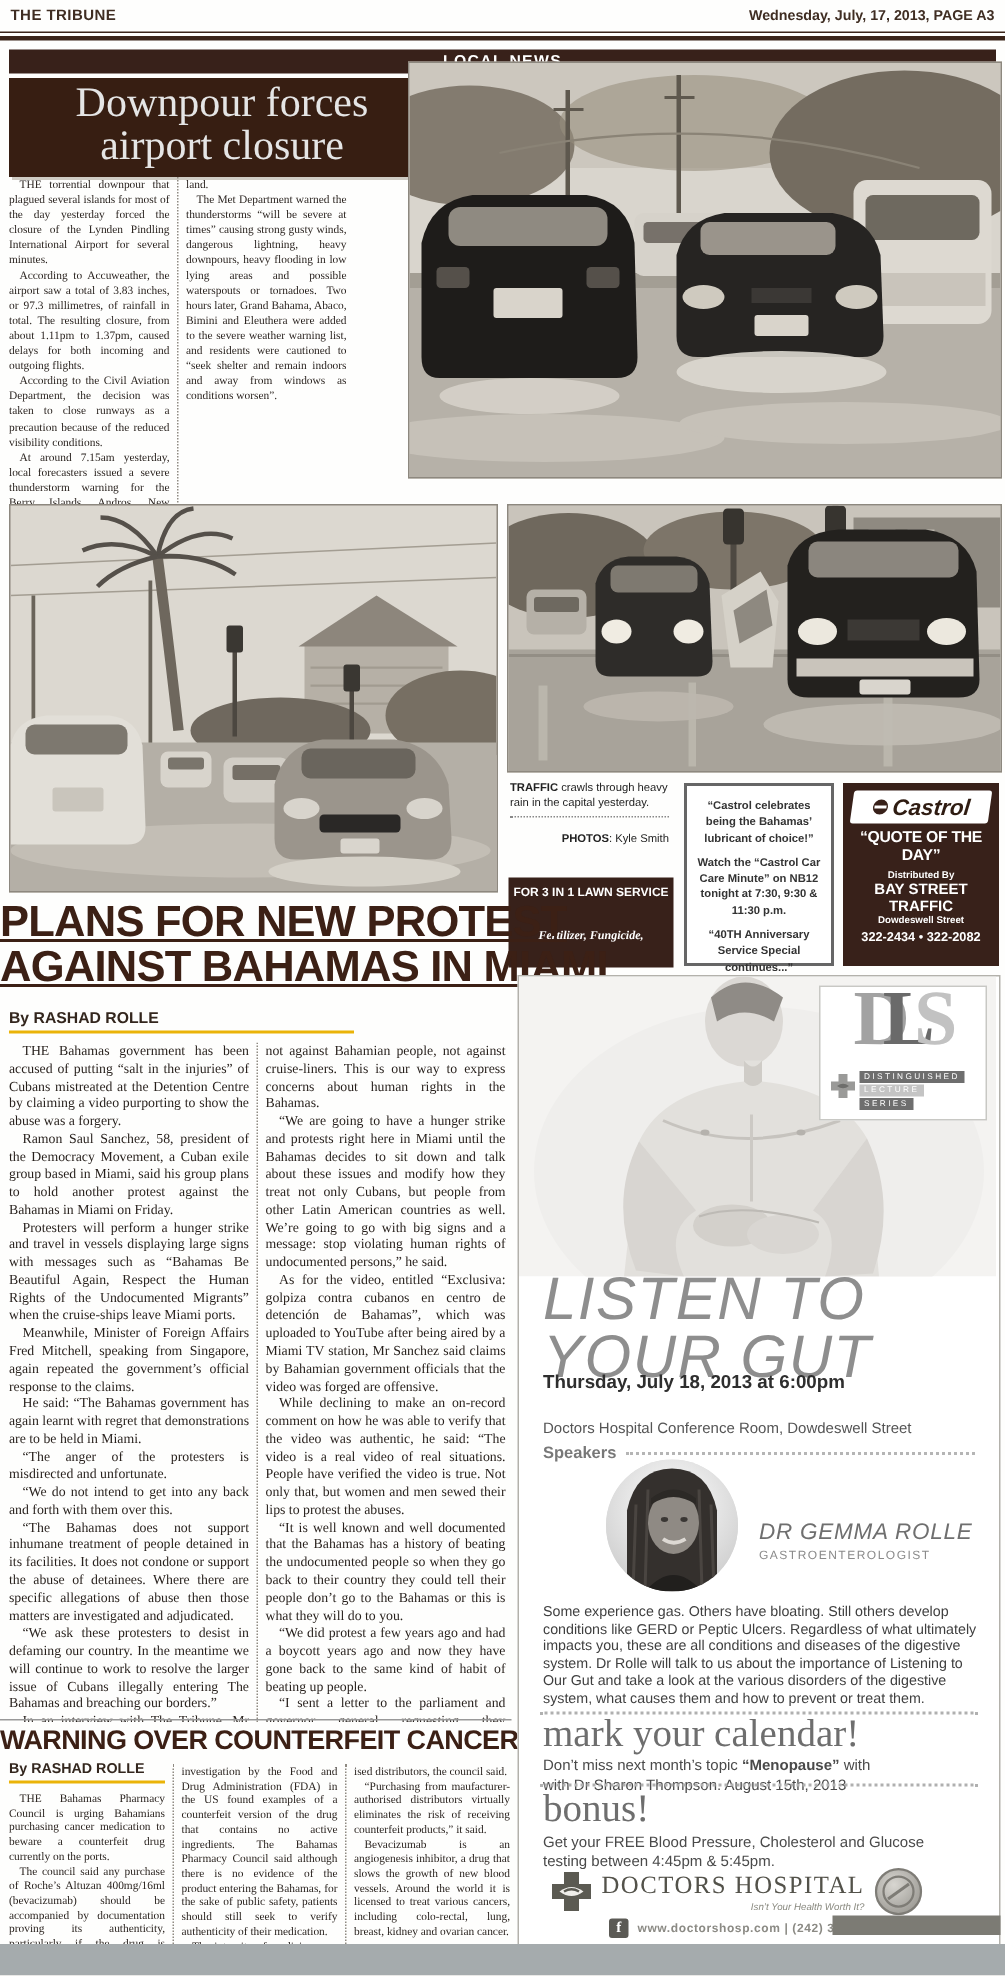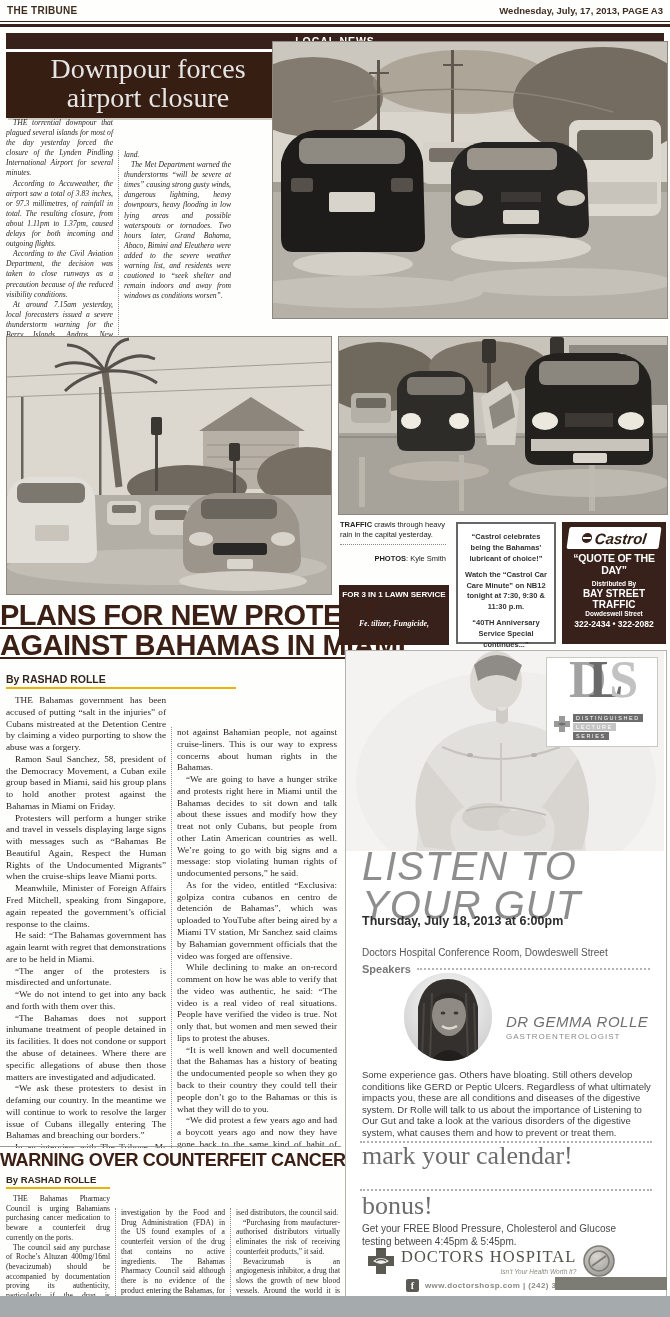--- a/index.html
+++ b/index.html
@@ -11,23 +11,23 @@
   .dateline{right:7px;top:5px;font:bold 9.5px "Liberation Sans",sans-serif;color:#3f2d22;}
   .top-rule1{left:0;top:21px;width:670px;height:1px;background:#3a241a;}
   .top-rule2{left:0;top:24px;width:670px;height:3px;background:#3a241a;}
   .section-bar{left:6px;top:33px;width:658px;height:16px;background:#38211a;color:#fff;
                font:bold 10.5px "Liberation Sans",sans-serif;text-align:center;line-height:16px;letter-spacing:.9px;}
   
   .lead-hl{left:6px;top:52px;width:284px;height:66px;background:#371e12;color:#e5e5e5;
            text-align:center;font-size:28px;line-height:29px;padding-top:2px;box-sizing:border-box;
            box-shadow:2px 2px 0 #cfccc4;}
   .lead-cols{left:6px;top:118px;width:226px;height:221px;display:flex;overflow:hidden;}
-  .lead-col{width:107px;font-size:7.6px;line-height:1.33;text-align:justify;font-style:italic;}
+  .lead-col{width:107px;font-size:7.6px;line-height:1.33;text-align:justify;}
   .lead-col p,.p-col p,.w-col p{margin:0;text-indent:7px;}
-  .col-div{border-left:1px dotted #8f8a82;padding-left:5px;margin-left:5px;margin-top:32px;}
+  .col-div{border-left:1px dotted #8f8a82;padding-left:5px;margin-left:5px;}
   .cont > p:first-child{text-indent:0;}
   
   .photo{border:1px solid #8d887f;background:#cfcac2;overflow:hidden;}
   .photo-top{left:272px;top:41px;width:394px;height:276px;}
   .photo-left{left:6px;top:336px;width:324px;height:257px;}
   .photo-right{left:338px;top:336px;width:328px;height:177px;}
   
   .caption{left:340px;top:520px;width:106px;font-family:"Liberation Sans",sans-serif;font-size:7.5px;line-height:1.35;color:#222;}
   .caption b{font-weight:bold;}
   .cap-rule{margin-top:4px;border-top:1px dotted #888;}
@@ -429,20 +429,24 @@
         <ellipse cx="52" cy="40" rx="2.4" ry="1.6" fill="#3a3734"></ellipse>
         <path d="M38 53 Q45 58 53 53" stroke="#ddd9d4" stroke-width="2.5" fill="none"></path>
         <path d="M26 88 Q45 66 64 88 Z" fill="#211f1d"></path>
       </svg>
     </div>
     <div class="abs spk-name">DR GEMMA ROLLE</div>
     <div class="abs spk-title">GASTROENTEROLOGIST</div>
     <div class="abs desc">Some experience gas. Others have bloating. Still others develop conditions like GERD or Peptic Ulcers. Regardless of what ultimately impacts you, these are all conditions and diseases of the digestive system. Dr Rolle will talk to us about the importance of Listening to Our Gut and take a look at the various disorders of the digestive system, what causes them and how to prevent or treat them.</div>
     <div class="abs dotline dot1"></div>
     <div class="abs cal-h">mark your calendar!</div>
+    <div class="abs cal-t">
+      <span>Don’t miss next month’s topic </span><b>“Menopause”</b><span> with</span><br>
+      <span>with Dr Sharon Thompson. August  15th, 2013</span>
+    </div>
     <div class="abs dotline dot2"></div>
     <div class="abs bonus-h">bonus!</div>
     <div class="abs bonus-t">Get your FREE Blood Pressure, Cholesterol and Glucose testing between 4:45pm &amp; 5:45pm.</div>
     <div class="abs hosp-row">
       <svg width="26" height="26" viewBox="0 0 26 26">
         <path d="M8 0 h10 v8 h8 v10 h-8 v8 h-10 v-8 h-8 v-10 h8 Z" fill="#5b5a52"></path>
         <path d="M5 13 Q13 7 21 13 Q13 19 5 13 Z" fill="#efeeea"></path>
         <path d="M8 13 Q13 10 18 13" stroke="#5b5a52" stroke-width="1.5" fill="none"></path>
       </svg>
       <div>

